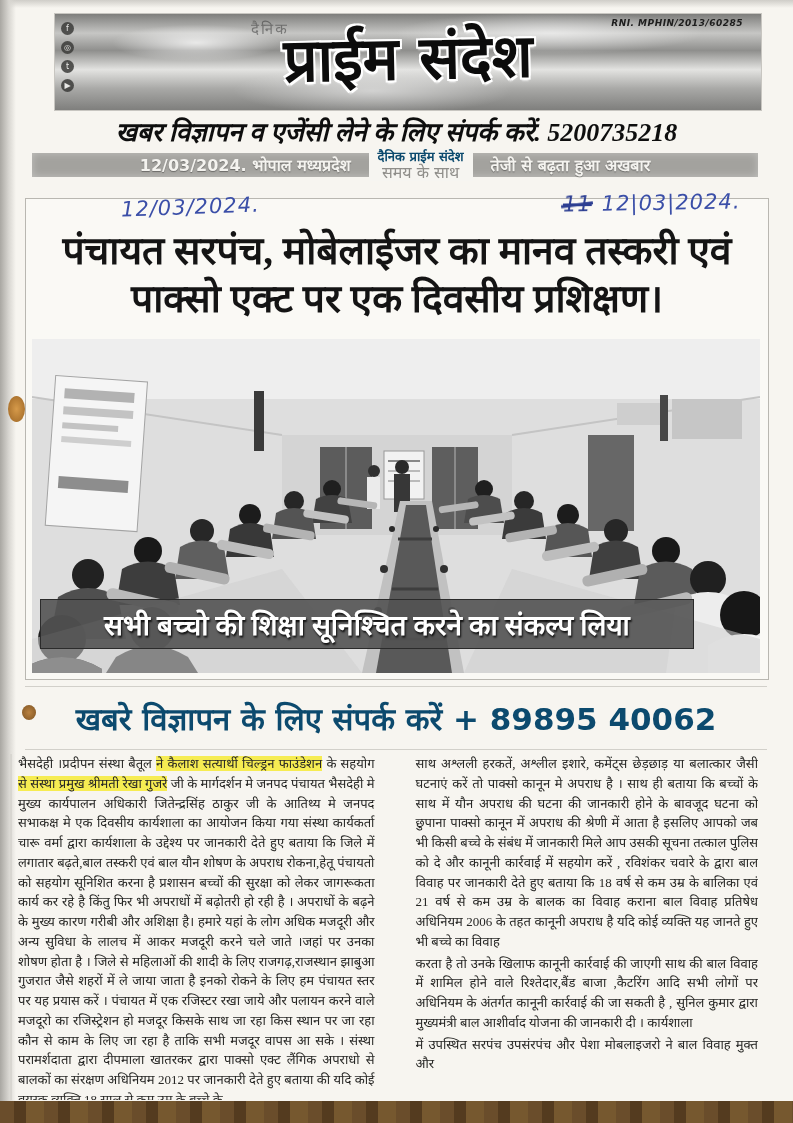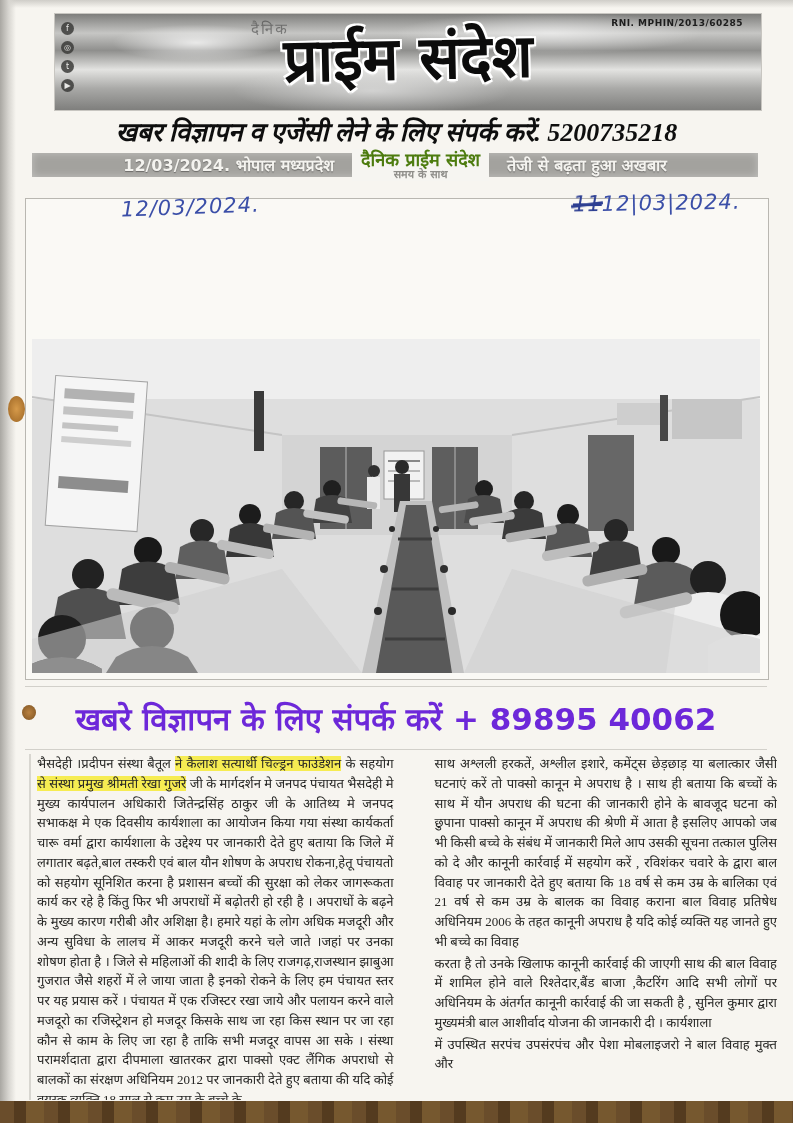--- a/index.html
+++ b/index.html
@@ -29,72 +29,72 @@
       linear-gradient(180deg,#7e7e7c 0%,#c6c6c4 20%,#8f8f8d 38%,#e3e3e1 58%,#a8a8a6 78%,#7f7f7d 100%);
     box-shadow:0 0 0 1px #c8c6c1;
   }
   .masthead-title{position:absolute;left:0;right:0;top:14px;text-align:center;
     font-family:"DejaVu Sans","Liberation Sans",sans-serif;font-weight:900;font-size:60px;
     line-height:1;color:#0c0c0c;transform:rotate(-1.2deg);
     text-shadow:-2px -2px 0 #fff,2px -2px 0 #fff,-2px 2px 0 #fff,2px 2px 0 #fff,0 3px 2px rgba(255,255,255,.9);}
   .masthead-faint{position:absolute;left:196px;top:4px;font-size:15px;color:rgba(60,60,60,.55);
     font-family:"DejaVu Sans",sans-serif;letter-spacing:2px;}
   .rni{position:absolute;right:18px;top:4px;font-family:"DejaVu Sans",sans-serif;
-    font-weight:bold;font-size:9px;color:#1d1d1d;letter-spacing:.5px;}
+    font-weight:bold;font-size:9px;color:#1d1d1d;letter-spacing:.5px;font-style:italic;}
   .social-col{position:absolute;left:6px;top:8px;display:flex;flex-direction:column;gap:6px;}
   .social-icon{width:13px;height:13px;border-radius:50%;background:#3c3c3a;color:#f2f2f0;
     font-family:"DejaVu Sans",sans-serif;font-size:8px;line-height:13px;text-align:center;opacity:.85;}
 
   
   .contact-top{position:absolute;left:0;top:113px;width:793px;text-align:center;
     font-weight:700;font-style:italic;font-size:26px;color:#0e0e0e;
     font-family:"Liberation Serif","DejaVu Serif",serif;}
 
   
   .dateline{position:absolute;left:32px;top:153px;width:726px;height:24px;background:#a3a29e;
     display:flex;align-items:center;justify-content:center;gap:18px;
     font-family:"DejaVu Sans","Liberation Sans",sans-serif;box-shadow:inset 0 0 8px rgba(255,255,255,.35);}
   .dateline-left,.dateline-right{color:#f4f3ef;font-weight:bold;font-size:16px;
     text-shadow:0 1px 1px rgba(0,0,0,.35);}
   .dateline-center{background:#f6f5f1;padding:1px 9px 0;text-align:center;line-height:1.1;}
-  .dateline-center-title{font-weight:bold;font-size:18px;color:#4d7c0f;}
-  .dateline-center-sub{font-size:11px;color:#8f8e8a;font-weight:bold;}
+  .dateline-center-title{font-weight:bold;font-size:13px;color:#0c4a6e;}
+  .dateline-center-sub{font-size:16px;color:#8f8e8a;font-weight:normal;}
 
   
   .article{position:absolute;left:25px;top:198px;width:742px;height:480px;
     border:1px solid #b9b7b1;background:#faf9f5;}
   .hand{position:absolute;font-family:"DejaVu Sans",sans-serif;color:#3b4fa8;font-size:21px;
     font-style:italic;letter-spacing:1px;}
   .hand-left{left:95px;top:-4px;transform:rotate(-2deg);}
   .hand-right{right:28px;top:-8px;transform:rotate(-1deg);}
-  .scribble{display:inline-block;position:relative;color:#2d3f92;margin-right:0;
+  .scribble{display:inline-block;position:relative;color:#2d3f92;margin-right:10px;
     text-decoration:line-through;text-decoration-thickness:3px;filter:blur(.4px);}
   .scribble:after{content:"";position:absolute;left:-2px;top:45%;width:110%;height:3px;
     background:#2d3f92;transform:rotate(-6deg);}
   .headline{margin-top:28px;text-align:center;font-weight:700;font-size:39px;line-height:1.22;
     color:#141414;font-family:"Liberation Serif","DejaVu Serif",serif;}
 
   
   .photo{position:absolute;left:6px;top:140px;width:728px;height:334px;overflow:hidden;
     background:#d8d5cf;filter:grayscale(1) contrast(1.03);}
   .photo svg{display:block;width:100%;height:100%;}
   .photo-caption{position:absolute;left:8px;bottom:24px;width:652px;height:48px;
     background:rgba(84,84,82,.9);border:1px solid #2e2e2c;display:flex;align-items:center;justify-content:center;
     font-weight:700;font-size:28px;color:#fdfdfb;font-family:"Liberation Serif",serif;
     text-shadow:1px 2px 2px rgba(0,0,0,.8);filter:none;}
 
   
   .contact-strip{position:absolute;left:25px;top:686px;width:742px;height:62px;
     border-top:1px solid #d2d0ca;border-bottom:1px solid #d2d0ca;
     display:flex;align-items:center;justify-content:center;
     font-family:"DejaVu Sans","Liberation Sans",sans-serif;
-    font-weight:700;font-size:31px;color:#6d28d9;}
-
-  
-  .body-cols{position:absolute;left:29px;top:754px;width:748px;height:346px;
+    font-weight:700;font-size:31px;color:#0c4a6e;}
+
+  
+  .body-cols{position:absolute;left:10px;top:754px;width:748px;height:346px;
     display:flex;gap:27px;overflow:hidden;}
   .col{flex:1;text-align:justify;font-size:13px;line-height:1.52;color:#262624;
     font-family:"Liberation Serif","DejaVu Serif",serif;}
   .col-left{border-left:2px solid #d8d6d0;padding-left:6px;}
   .col p{margin:0 0 2px 14px;}
   .hl{background:#f6ec52;}
 </style>
 </head>
 <body>
 
@@ -126,20 +126,22 @@
   </span>
   <span class="dateline-right">तेजी से बढ़ता हुआ अखबार</span>
 </div>
 
 <div class="article">
   <div class="hand hand-left">12/03/2024.</div>
   <div class="hand hand-right">
     <span class="scribble">11</span><span>12|03|2024.</span>
   </div>
   <div class="headline">
+    <div>पंचायत सरपंच, मोबेलाईजर का मानव तस्करी एवं</div>
+    <div>पाक्सो एक्ट पर एक दिवसीय प्रशिक्षण।</div>
   </div>
 
   <div class="photo">
     <svg viewBox="0 0 728 334" preserveAspectRatio="none">
 
       <rect x="0" y="0" width="728" height="334" fill="#dedbd5"></rect>
       <rect x="0" y="0" width="728" height="60" fill="#ecebe7"></rect>
       <line x1="0" y1="58" x2="250" y2="96" stroke="#c5c2bb" stroke-width="2"></line>
       <line x1="728" y1="58" x2="480" y2="96" stroke="#c5c2bb" stroke-width="2"></line>
       <rect x="250" y="96" width="230" height="100" fill="#d4d1ca"></rect>
@@ -232,20 +234,21 @@
         <circle cx="676" cy="240" r="18" fill="#242321"></circle>
           <path d="M644 262 q32 -18 64 0 l10 72 -84 0 z" fill="#eceae5"></path>
         <rect x="586" y="252" width="74" height="12" rx="6" fill="#d0b497" transform="rotate(-13 660 258)"></rect>
         <circle cx="712" cy="276" r="24" fill="#1b1a19"></circle>
           <path d="M676 306 q36 -22 72 0 l0 28 -72 0 z" fill="#f0efeb"></path>
       </g>
 
       <polygon points="0,334 330,334 250,230 0,300" fill="#cfccc5" opacity=".55"></polygon>
       <polygon points="432,334 728,334 728,300 480,230" fill="#cfccc5" opacity=".55"></polygon>
     </svg>
+    <div class="photo-caption">सभी बच्चो की शिक्षा सूनिश्चित करने का संकल्प लिया</div>
   </div>
 </div>
 
 <div class="contact-strip">खबरे विज्ञापन के लिए संपर्क करें + 89895 40062</div>
 
 <div class="body-cols">
   <div class="col col-left"><span>भैसदेही ।प्रदीपन संस्था बैतूल </span><span class="hl">ने कैलाश सत्यार्थी चिल्ड्रन फाउंडेशन</span><span> के सहयोग </span><span class="hl">से संस्था प्रमुख श्रीमती रेखा गुजरे</span><span> जी के मार्गदर्शन मे जनपद पंचायत भैसदेही मे मुख्य कार्यपालन अधिकारी जितेन्द्रसिंह ठाकुर जी के आतिथ्य मे जनपद सभाकक्ष मे एक दिवसीय कार्यशाला का आयोजन किया गया संस्था कार्यकर्ता चारू वर्मा द्वारा कार्यशाला के उद्देश्य पर जानकारी देते हुए बताया कि जिले में लगातार बढ़ते,बाल तस्करी एवं बाल यौन शोषण के अपराध रोकना,हेतू पंचायतो को सहयोग सूनिशित करना है प्रशासन बच्चों की सुरक्षा को लेकर जागरूकता कार्य कर रहे है किंतु फिर भी अपराधों में बढ़ोतरी हो रही है ।  अपराधों के बढ़ने के मुख्य कारण गरीबी और अशिक्षा है। हमारे यहां के लोग अधिक मजदूरी और अन्य सुविधा के लालच में आकर मजदूरी करने चले जाते ।जहां पर उनका शोषण होता है । जिले से महिलाओं की शादी के लिए राजगढ़,राजस्थान झाबुआ गुजरात जैसे शहरों में ले जाया जाता है इनको रोकने के लिए हम पंचायत स्तर पर यह प्रयास करें । पंचायत में एक रजिस्टर रखा जाये और पलायन करने वाले मजदूरो का रजिस्ट्रेशन हो मजदूर किसके साथ जा रहा किस स्थान पर जा रहा कौन से काम के लिए जा रहा है ताकि सभी मजदूर वापस आ सके । संस्था परामर्शदाता द्वारा दीपमाला खातरकर द्वारा पाक्सो एक्ट लैंगिक अपराधो से बालकों का संरक्षण अधिनियम 2012 पर जानकारी देते हुए बताया की यदि कोई वयस्क व्यक्ति 18 साल से कम उम्र के बच्चे के</span></div>
   <div class="col col-right">
       <p>साथ अश्लली हरकतें, अश्लील इशारे, कमेंट्स छेड़छाड़ या बलात्कार जैसी घटनाएं करें तो पाक्सो कानून मे अपराध है । साथ ही बताया कि बच्चों के साथ में यौन अपराध की घटना की जानकारी होने के बावजूद घटना को छुपाना पाक्सो कानून में अपराध की श्रेणी में आता है इसलिए आपको जब भी किसी बच्चे के संबंध में जानकारी मिले आप उसकी सूचना तत्काल पुलिस को दे और कानूनी कार्रवाई में सहयोग करें , रविशंकर चवारे के द्वारा बाल विवाह पर जानकारी देते हुए बताया कि 18 वर्ष से कम उम्र के बालिका एवं 21 वर्ष से कम उम्र के बालक का विवाह कराना बाल विवाह प्रतिषेध अधिनियम 2006 के तहत कानूनी अपराध है यदि कोई व्यक्ति यह जानते हुए भी बच्चे का विवाह</p>
       <p>करता है तो उनके खिलाफ कानूनी कार्रवाई की जाएगी साथ की बाल विवाह में शामिल होने वाले रिश्तेदार,बैंड बाजा ,कैटरिंग आदि सभी लोगों पर अधिनियम के अंतर्गत कानूनी कार्रवाई की जा सकती है , सुनिल कुमार द्वारा मुख्यमंत्री बाल आशीर्वाद योजना की जानकारी दी । कार्यशाला</p>

